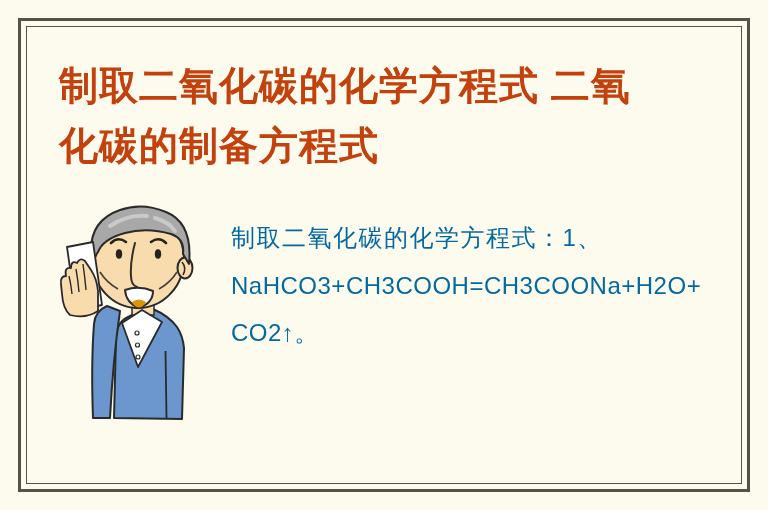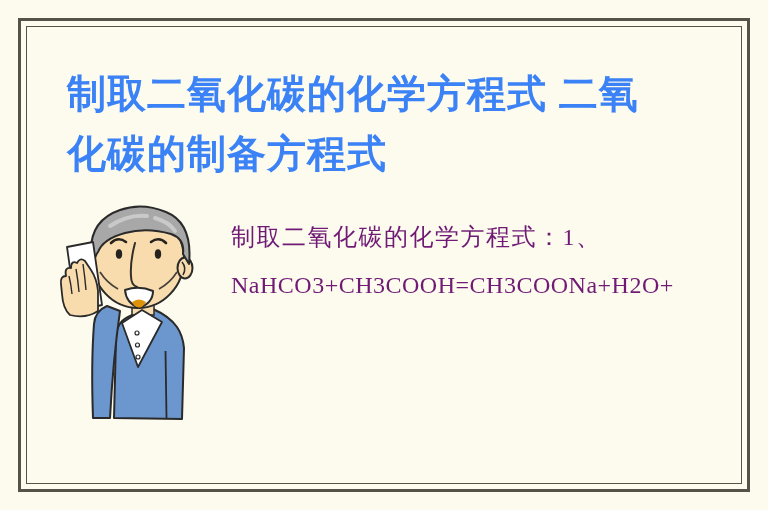--- a/index.html
+++ b/index.html
@@ -14,39 +14,39 @@
     position:absolute;inset:18px;
     border:3px solid #54534A;
     pointer-events:none;
   }
   .frame-inner{
     position:absolute;inset:26px;
     border:1.5px solid #54534A;
     pointer-events:none;
   }
   .title{
-    position:absolute;left:59px;top:56px;margin:8px;
+    position:absolute;left:59px;top:56px;margin:0;
     width:660px;
     font-family:"Liberation Sans",sans-serif;
     font-weight:700;
     font-size:39px;line-height:60px;
-    color:#3b82f6;
+    color:#c2410c;
     letter-spacing:1px;
   }
   .title-line{display:block;white-space:nowrap;}
   .man{
     position:absolute;left:48px;top:188px;margin:0;
     width:170px;height:240px;
   }
   .man svg{width:100%;height:100%;display:block;}
   .body-text{
     position:absolute;left:231px;top:214px;
-    font-family:Liberation Serif, serif;
+    font-family:Liberation Sans, sans-serif;
     font-size:24px;line-height:47.5px;
-    color:#701a75;
+    color:#0369a1;
     white-space:nowrap;
   }
   .bline{height:47.5px;}
   .bline.cjk{letter-spacing:1.5px;}
   .bline.latin{letter-spacing:0.5px;}
 </style>
 </head>
 <body>
 
 <div class="canvas">
@@ -101,15 +101,16 @@
       <path d="M28,81 Q30,92 31,104" fill="none" stroke="#2A2A2A" stroke-width="1.4"></path>
       <path d="M35,76 Q37,90 38,102" fill="none" stroke="#2A2A2A" stroke-width="1.4"></path>
 
       <path d="M45,230 Q43,175 46,136 Q47,123 59,118 L72,123 Q65,172 62,230 Z" fill="#6C96CE" stroke="#2A2A2A" stroke-width="2" stroke-linejoin="round"></path>
     </svg>
   </figure>
 
   <div class="body-text">
     <div class="bline cjk">制取二氧化碳的化学方程式：1、</div>
     <div class="bline latin">NaHCO3+CH3COOH=CH3COONa+H2O+</div>
+    <div class="bline latin">CO2↑。</div>
   </div>
 
 </div>
 
 </body></html>

